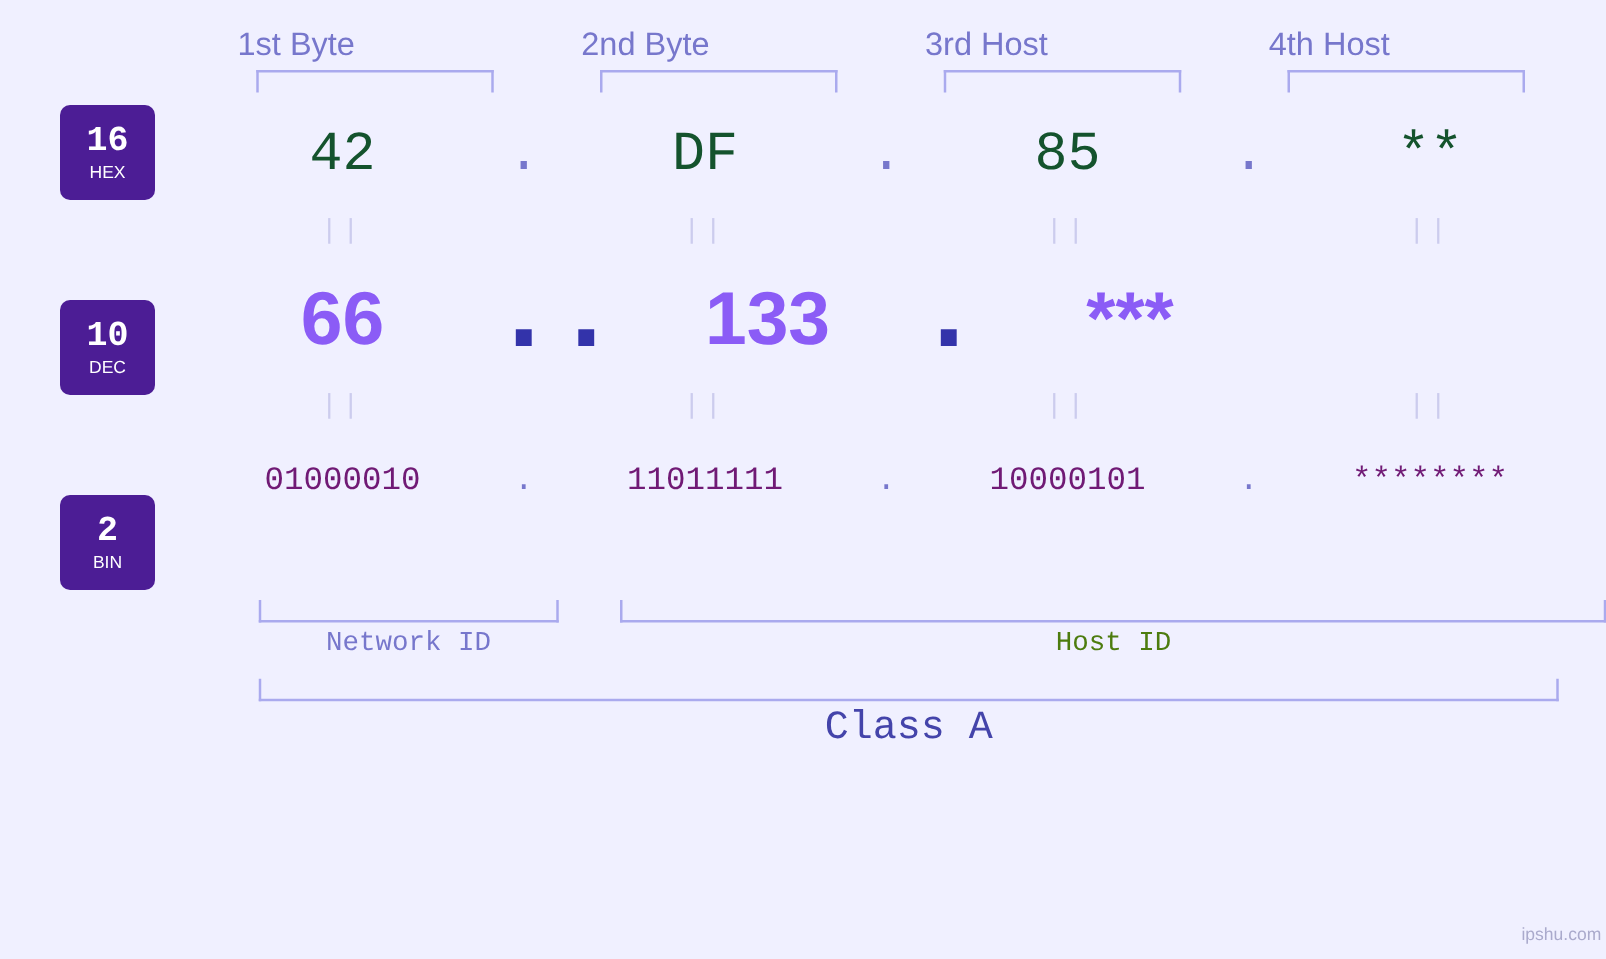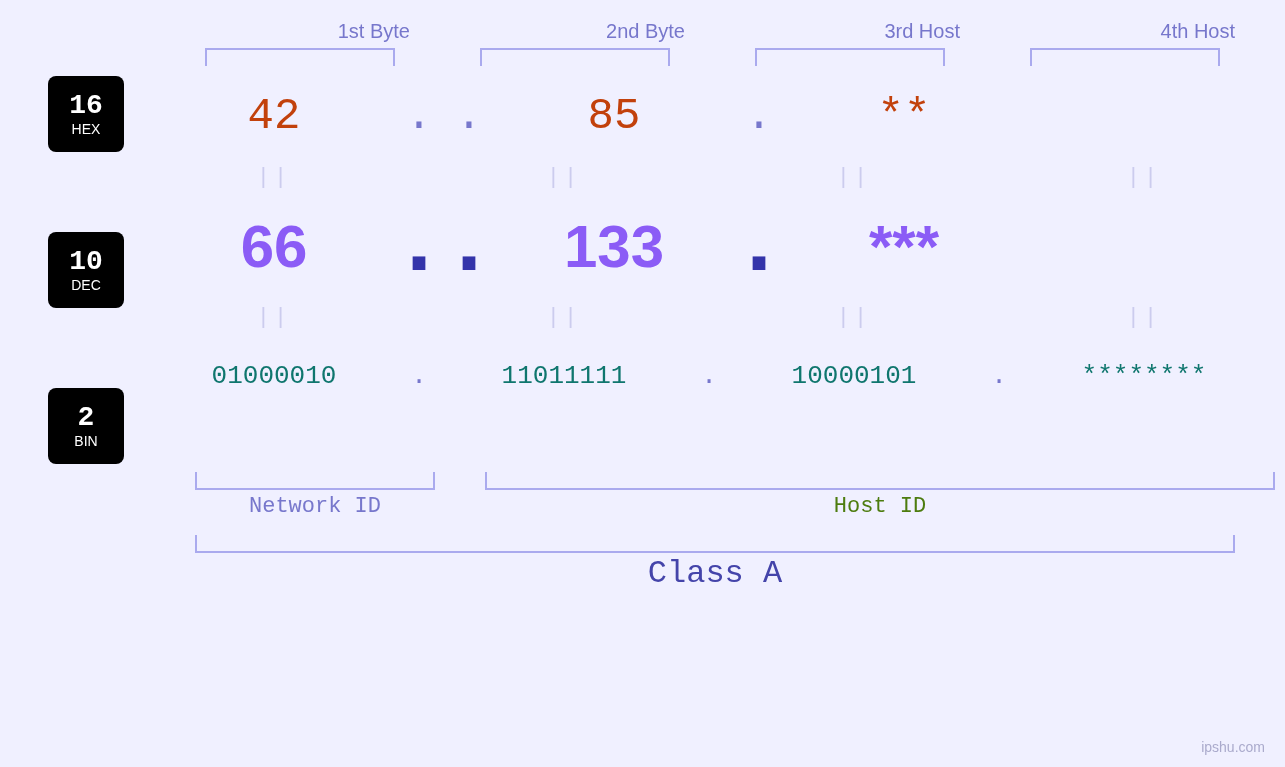--- a/index.html
+++ b/index.html
@@ -30,23 +30,23 @@
     .byte-headers {
       display: flex;
       width: 1100px;
       margin-left: 140px;
       margin-top: 20px;
       justify-content: space-around;
     }
 
     .byte-header {
       color: #7777cc;
-      font-size: 20px;
+      font-size: 26px;
       font-family: Arial, sans-serif;
-      text-align: right;
+      text-align: left;
       width: 220px;
     }
 
     
     .top-brackets {
       display: flex;
       width: 1100px;
       margin-left: 140px;
       margin-top: 5px;
       justify-content: space-around;
@@ -72,21 +72,21 @@
     .badges {
       display: flex;
       flex-direction: column;
       margin-left: 48px;
       gap: 0px;
     }
 
     .badge {
       width: 76px;
       height: 76px;
-      background-color: #000000;
+      background-color: #4c1d95;
       border-radius: 8px;
       display: flex;
       flex-direction: column;
       align-items: center;
       justify-content: center;
       color: white;
       margin-bottom: 80px;
     }
 
     .badge:last-child {
@@ -134,21 +134,21 @@
     .dot-cell {
       width: 50px;
       text-align: center;
       display: flex;
       align-items: center;
       justify-content: center;
     }
 
     
     .hex-value {
-      color: #c2410c;
+      color: #14532d;
       font-size: 44px;
       font-family: 'Courier New', Courier, monospace;
     }
 
     .hex-dot {
       color: #7777cc;
       font-size: 44px;
     }
 
     
@@ -160,21 +160,21 @@
     }
 
     .dec-dot {
       color: #3333aa;
       font-size: 90px;
       font-weight: bold;
     }
 
     
     .bin-value {
-      color: #0f766e;
+      color: #701a75;
       font-size: 26px;
       font-family: 'Courier New', Courier, monospace;
     }
 
     .bin-dot {
       color: #7777cc;
       font-size: 26px;
     }
 
     
@@ -192,20 +192,21 @@
     }
 
     .equals-dot-cell {
       width: 50px;
     }
 
     
     .bottom-section {
       width: 1285px;
       margin-top: 0px;
+      padding-left: 12px;
     }
 
     
     .bottom-brackets {
       display: flex;
       margin-left: 195px;
       margin-top: 8px;
     }
 
     .bracket-bottom-left {
@@ -281,21 +282,21 @@
       text-align: center;
       color: #4444aa;
       font-size: 32px;
       font-family: 'Courier New', Courier, monospace;
     }
 
     
     .footer {
       position: absolute;
       bottom: 12px;
-      right: 20px;
+      right: 4px;
       color: #aaaacc;
       font-size: 14px;
       font-family: Arial, sans-serif;
     }
 
     
     .pipe-equals {
       font-size: 22px;
       color: #ccccee;
       letter-spacing: 4px;
@@ -339,20 +340,23 @@
 
     <div class="values-grid">
 
       <div class="value-row">
         <div class="cell">
           <span class="hex-value">42</span>
         </div>
         <div class="dot-cell">
           <span class="hex-dot">.</span>
         </div>
+        <div class="cell">
+          <span class="hex-value">DF</span>
+        </div>
         <div class="dot-cell">
           <span class="hex-dot">.</span>
         </div>
         <div class="cell">
           <span class="hex-value">85</span>
         </div>
         <div class="dot-cell">
           <span class="hex-dot">.</span>
         </div>
         <div class="cell">

